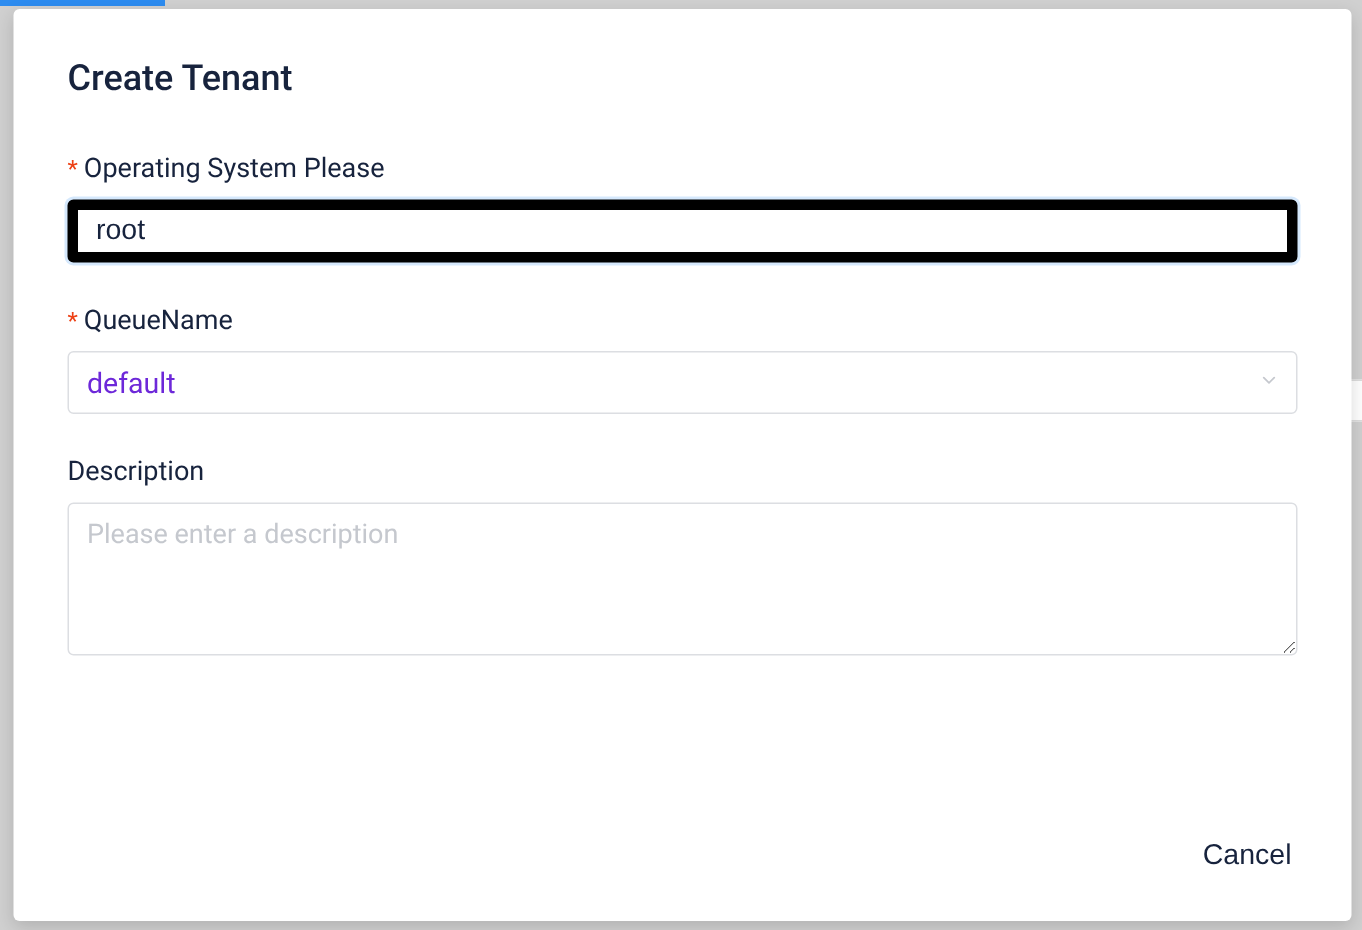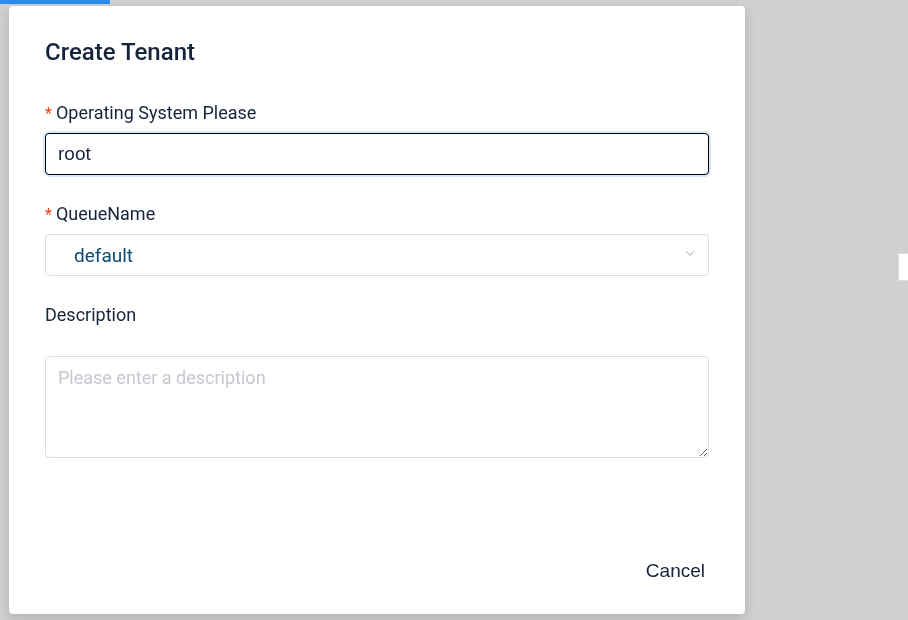--- a/index.html
+++ b/index.html
@@ -38,21 +38,21 @@
       width: 10px;
       height: 28px;
       background: #fff;
       border: 1px solid #ddd;
       border-right: none;
     }
     .modal {
       position: absolute;
       top: 6px;
       left: 9px;
-      width: 736px;
+      width: 892px;
       height: 608px;
       background: #fff;
       border-radius: 4px;
       box-shadow: 0 4px 12px rgba(0,0,0,0.15);
       padding: 32px 36px 24px 36px;
       display: flex;
       flex-direction: column;
     }
     .modal-title {
       font-size: 24px;
@@ -73,35 +73,35 @@
       color: #ed4014;
       margin-right: 4px;
       font-size: 16px;
     }
     .text-input {
       width: 100%;
       height: 42px;
       padding: 6px 12px;
       font-size: 19px;
       color: #17233d;
-      border: 1px solid #000000;
+      border: 7px solid #000000;
       border-radius: 4px;
       outline: none;
       box-shadow: 0 0 0 2px rgba(45,140,240,0.2);
     }
     .select-wrapper {
       position: relative;
       width: 100%;
     }
     .select-display {
       width: 100%;
       height: 42px;
-      padding: 6px 30px 6px 28px;
+      padding: 6px 30px 6px 12px;
       font-size: 19px;
-      color: #0c4a6e;
+      color: #6d28d9;
       border: 1px solid #dcdee2;
       border-radius: 4px;
       background: #fff;
       display: flex;
       align-items: center;
       cursor: pointer;
     }
     .select-arrow {
       position: absolute;
       right: 12px;
@@ -113,21 +113,20 @@
       width: 100%;
       height: 102px;
       padding: 10px 12px;
       font-size: 18px;
       color: #a16207;
       border: 1px solid #dcdee2;
       border-radius: 4px;
       outline: none;
       resize: vertical;
       font-family: inherit;
-      margin-top: 21px;
     }
     .textarea-input::placeholder {
       color: #c5c8ce;
     }
     .modal-footer {
       margin-top: auto;
       display: flex;
       justify-content: flex-end;
       align-items: center;
       gap: 14px;

